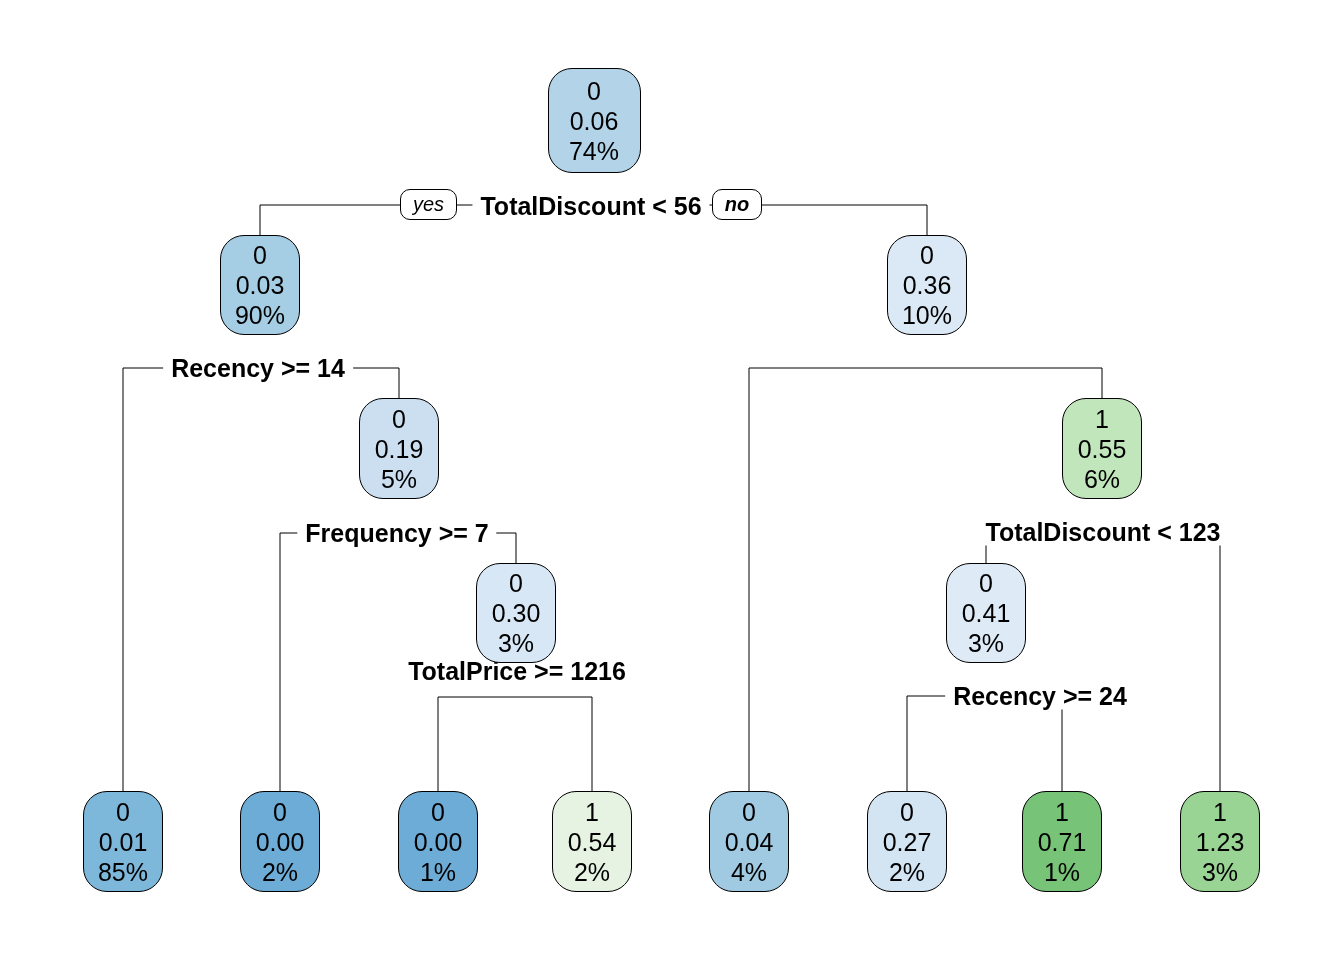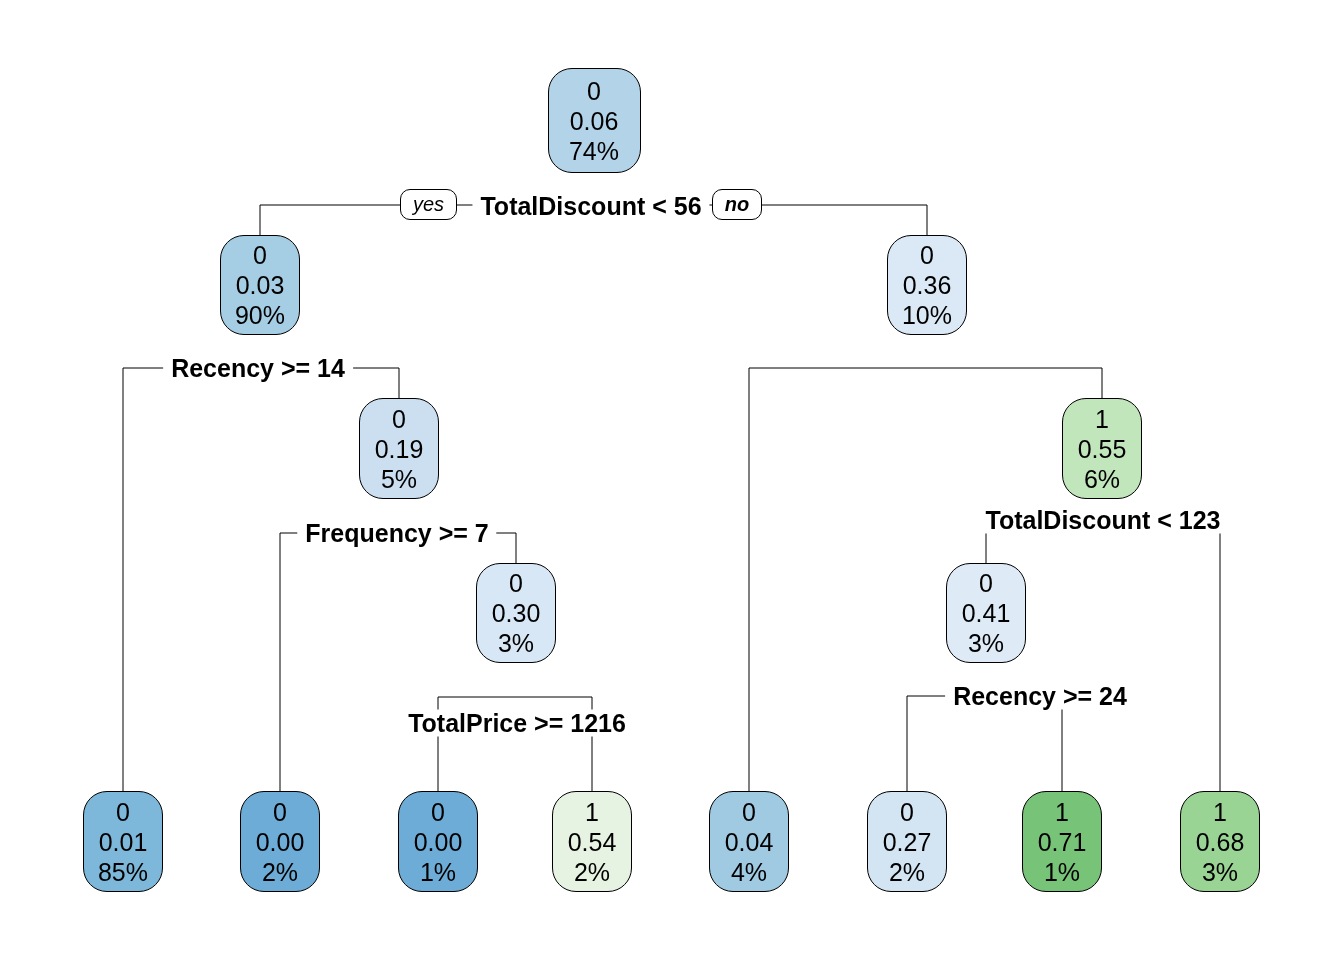--- a/index.html
+++ b/index.html
@@ -36,22 +36,22 @@
       <polyline points="123,791 123,368 399,368 399,398"></polyline>
       <polyline points="749,791 749,368 1102,368 1102,398"></polyline>
       <polyline points="280,791 280,533 516,533 516,563"></polyline>
       <polyline points="986,563 986,532 1220,532 1220,791"></polyline>
       <polyline points="438,791 438,697 592,697 592,791"></polyline>
       <polyline points="907,791 907,696 1062,696 1062,791"></polyline>
     </svg>
 <div class="split" style="left: 591px; top: 206px;">TotalDiscount &lt; 56</div>
     <div class="split" style="left: 258px; top: 368px; text-align: center;">Recency &gt;= 14</div>
     <div class="split" style="left: 397px; top: 533px;">Frequency &gt;= 7</div>
-    <div class="split" style="left: 1103px; top: 520px; text-align: center;">TotalDiscount &lt; 123</div>
-    <div class="split" style="left: 517px; top: 723px;">TotalPrice &gt;= 1216</div>
+    <div class="split" style="left: 1103px; top: 532px; text-align: center;">TotalDiscount &lt; 123</div>
+    <div class="split" style="left: 517px; top: 671px;">TotalPrice &gt;= 1216</div>
     <div class="split" style="left: 1040px; top: 696px;">Recency &gt;= 24</div>
     <div class="tag" style="left: 400px; top: 189px; width: 57px; height: 31px;">yes</div>
     <div class="tag" style="left: 712px; top: 189px; width: 50px; height: 31px; font-weight: bold;">no</div>
     <div class="node" style="left: 547.5px; top: 68px; width: 93px; height: 105px; background: rgb(178, 211, 232);">
       <div class="nline">0</div>
       <div class="nline">0.06</div>
       <div class="nline">74%</div>
     </div>
     <div class="node" style="left: 220px; top: 235px; width: 80px; height: 100px; background: rgb(165, 205, 227);">
       <div class="nline">0</div>
@@ -113,16 +113,16 @@
       <div class="nline">0.27</div>
       <div class="nline">2%</div>
     </div>
     <div class="node" style="left: 1022px; top: 791px; width: 80px; height: 101px; background: rgb(119, 195, 119);">
       <div class="nline">1</div>
       <div class="nline">0.71</div>
       <div class="nline">1%</div>
     </div>
     <div class="node" style="left: 1180px; top: 791px; width: 80px; height: 101px; background: rgb(154, 212, 149);">
       <div class="nline">1</div>
-      <div class="nline">0.68</div>
+      <div class="nline">1.23</div>
       <div class="nline">3%</div>
     </div>
   </div>
 
 </body></html>

